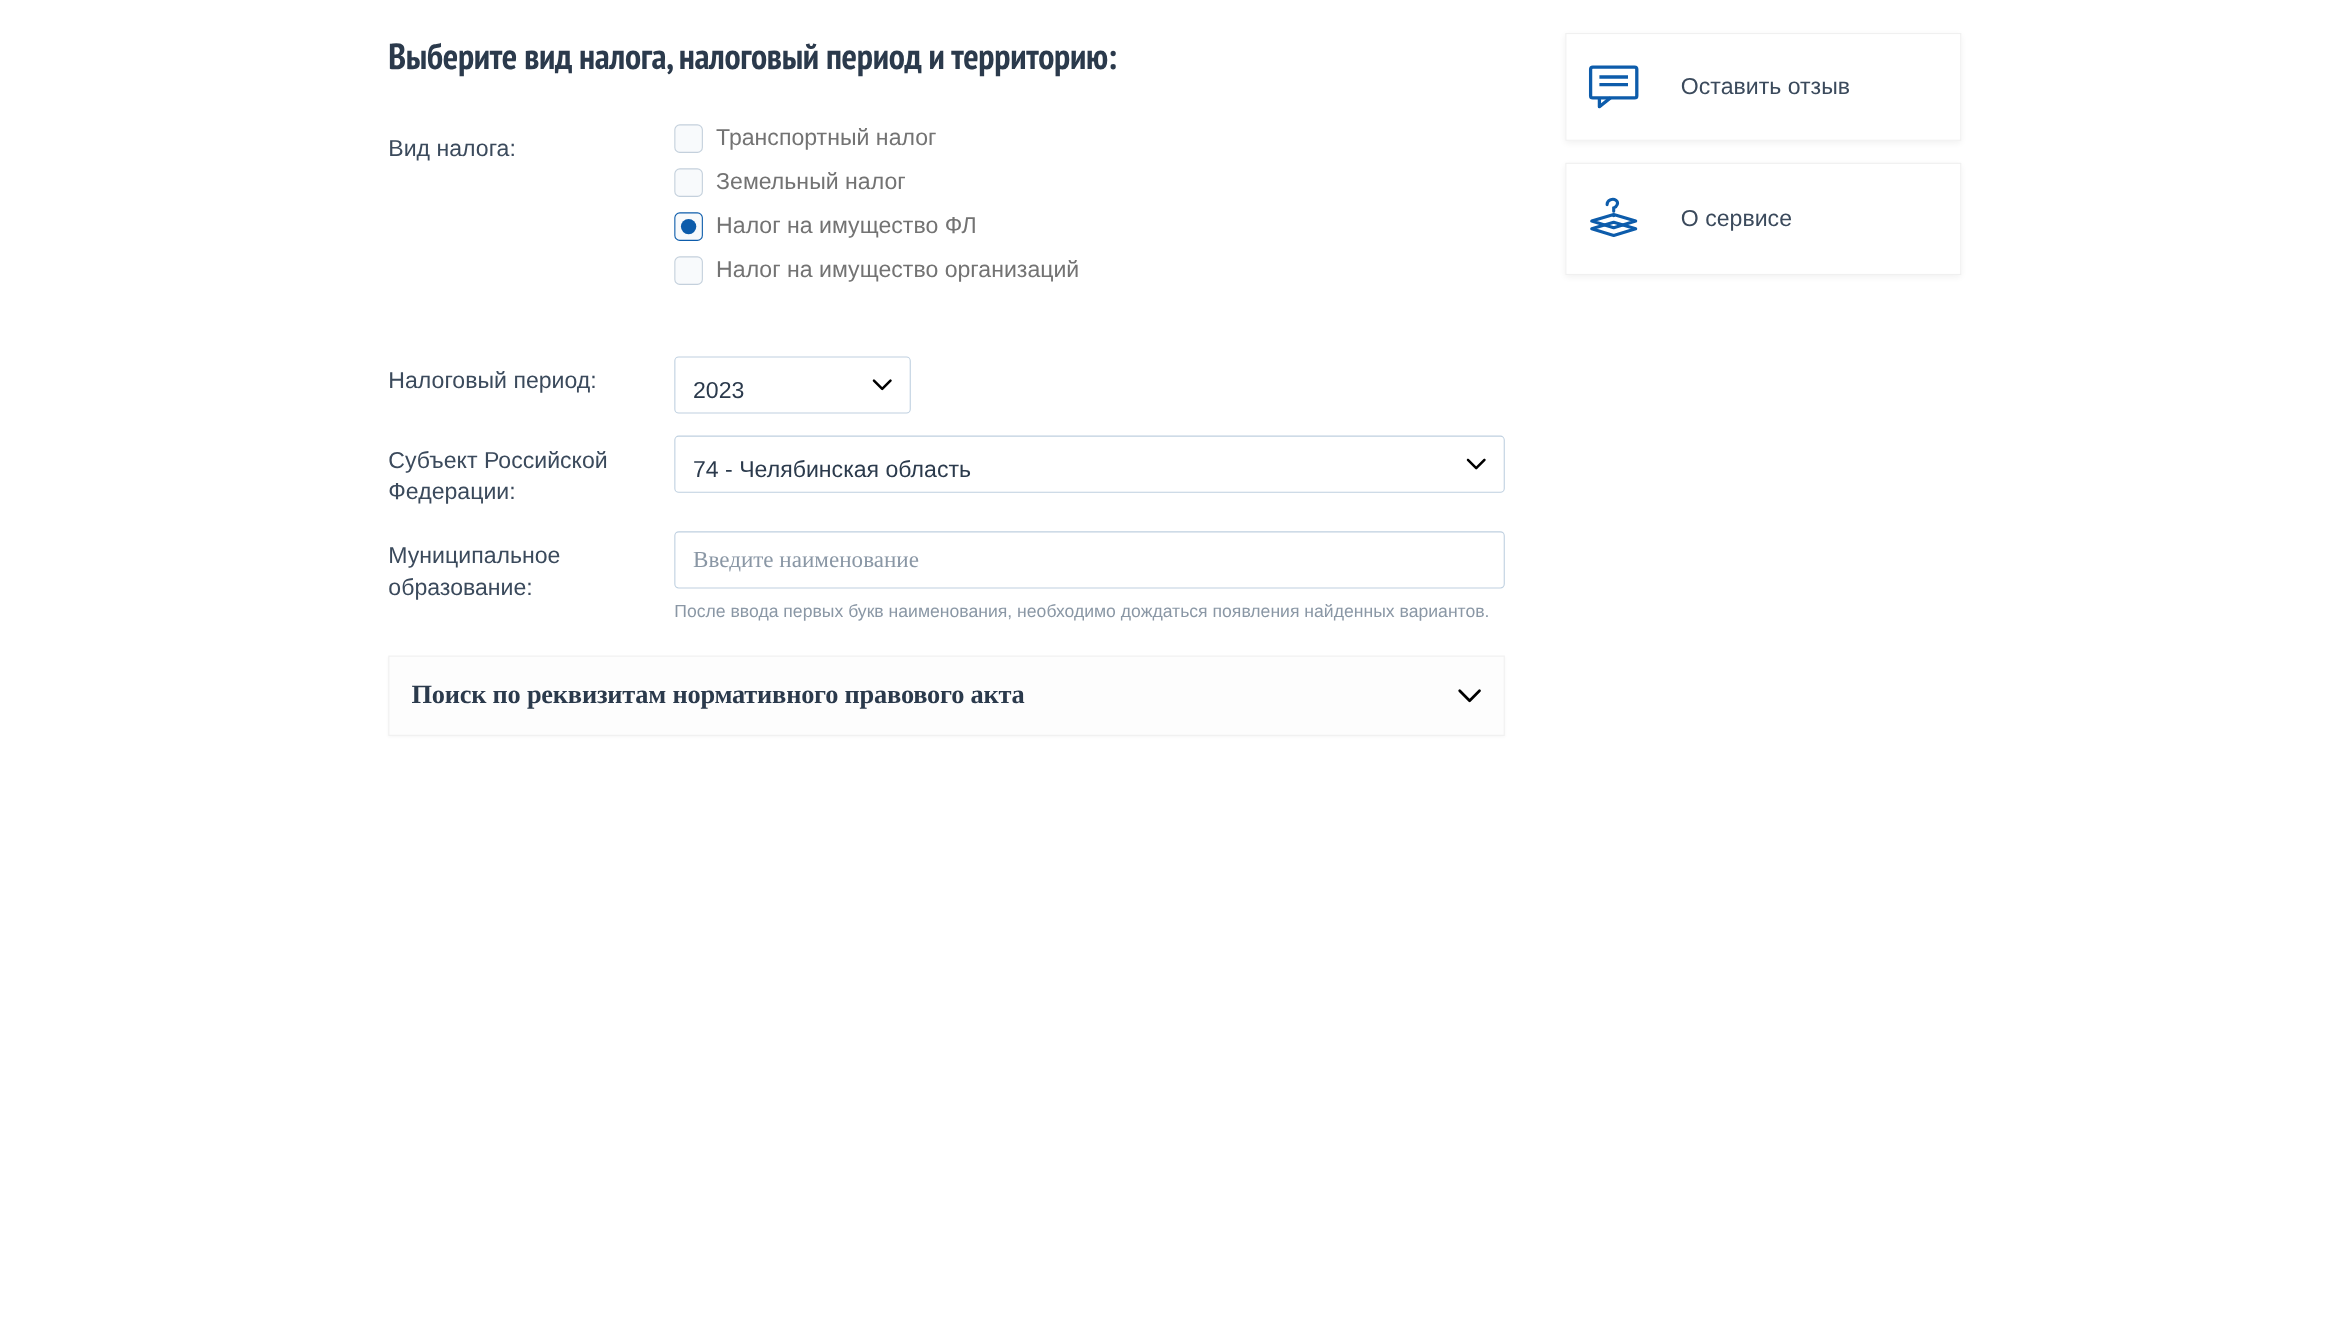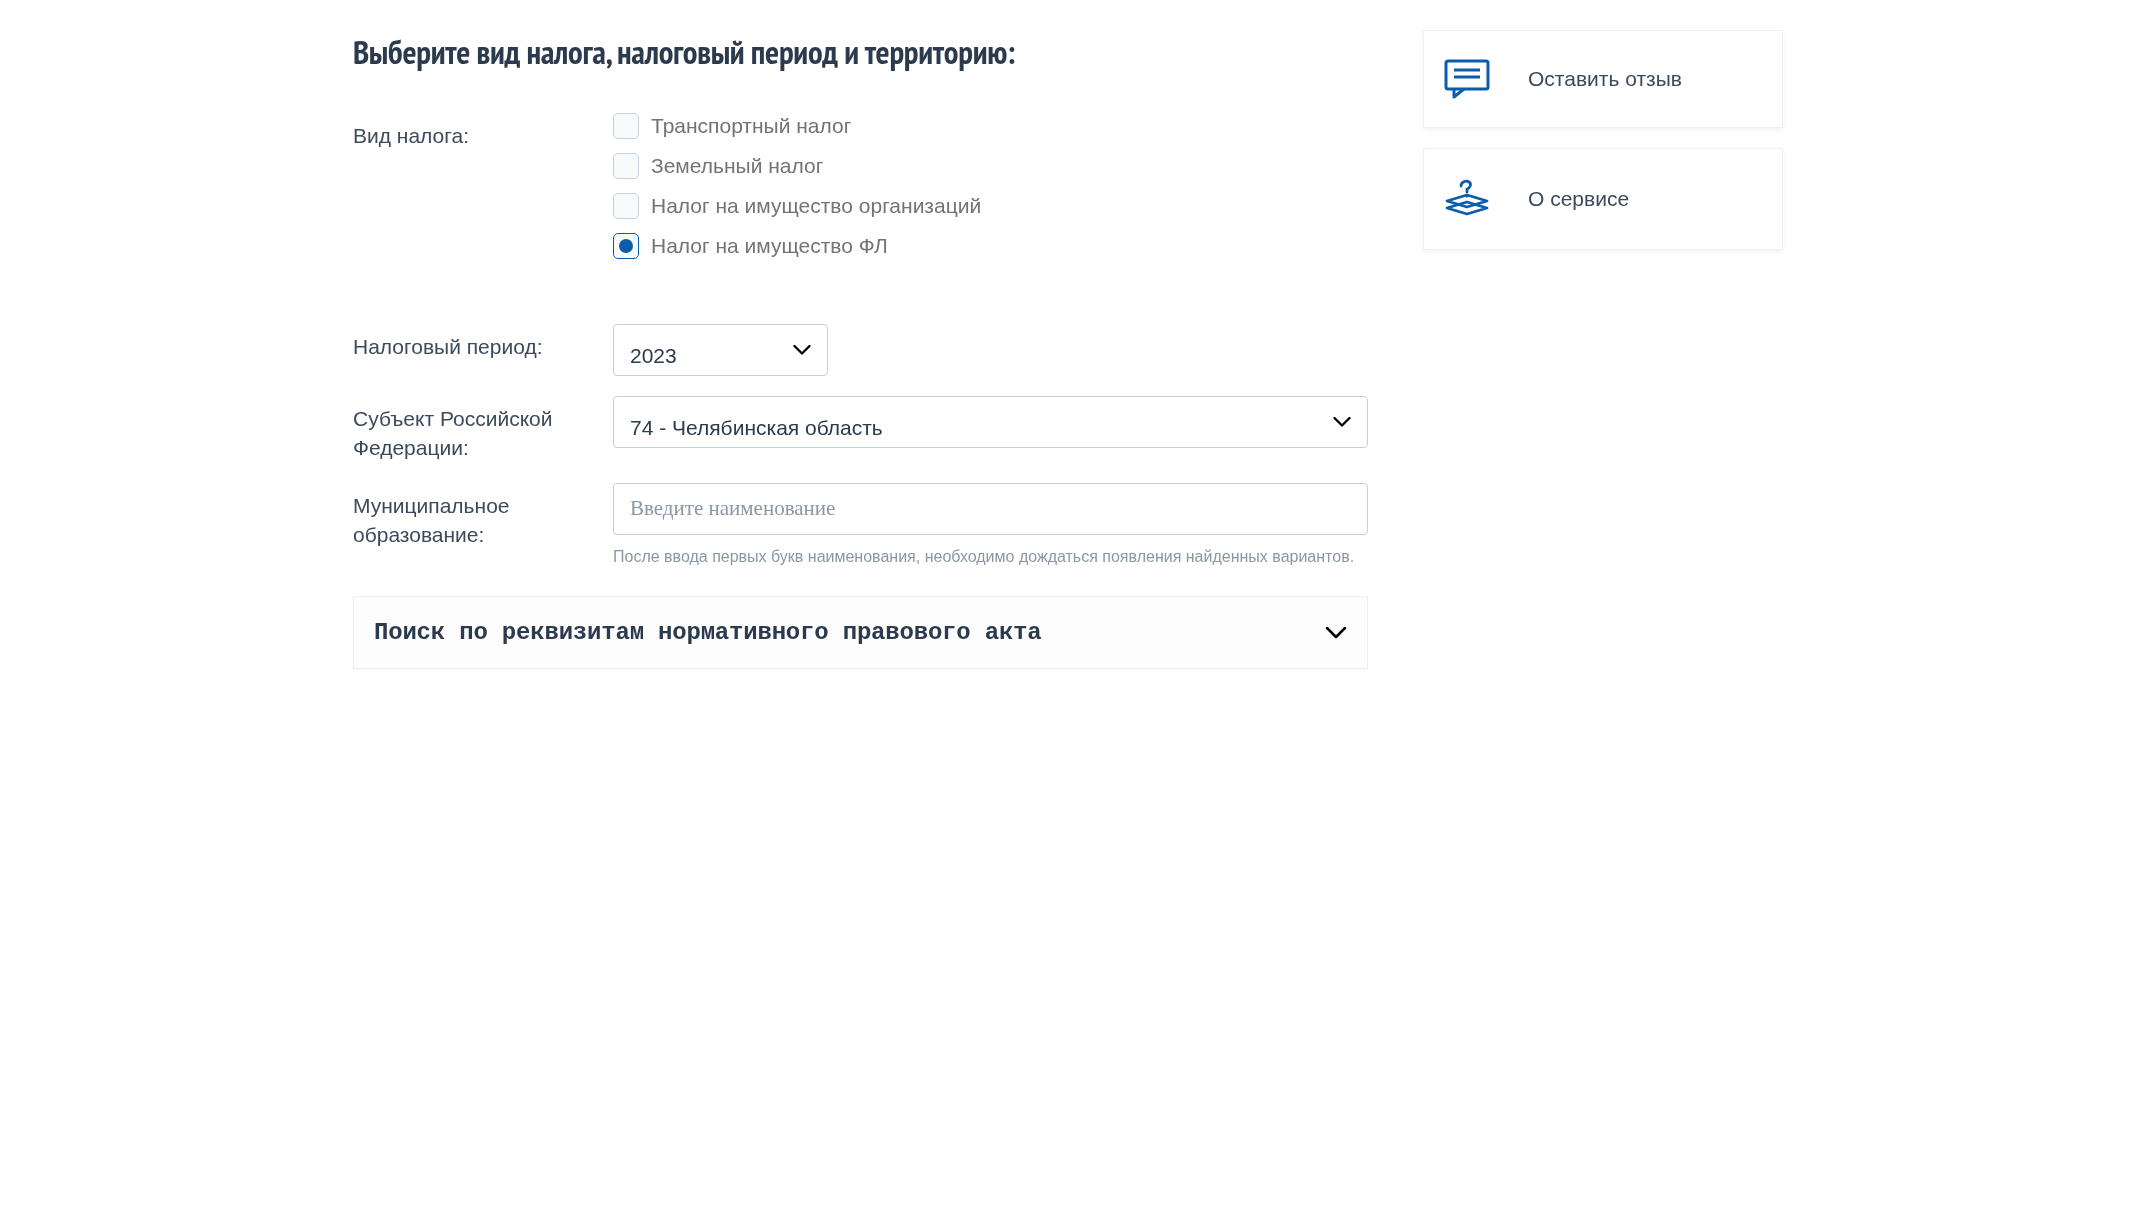--- a/index.html
+++ b/index.html
@@ -121,21 +121,21 @@
     display: flex;
     justify-content: space-between;
     align-items: center;
     cursor: pointer;
   }
   .accordion .title {
     font-size: 24px;
     font-weight: 700;
     color: #2b3a4c;
     letter-spacing: -0.2px;
-    font-family: Liberation Mono, monospace;
+    font-family: Liberation Serif, serif;
     font-stretch: condensed;
   }
 
   .actions {
     display: flex;
     justify-content: space-between;
     margin-top: 80px;
   }
   .btn {
     height: 54px;
@@ -188,26 +188,26 @@
         <div class="radio-list">
           <label class="radio-item">
             <span class="radio"></span>
             <span>Транспортный налог</span>
           </label>
           <label class="radio-item">
             <span class="radio"></span>
             <span>Земельный налог</span>
           </label>
           <label class="radio-item">
+            <span class="radio selected"></span>
+            <span>Налог на имущество ФЛ</span>
+          </label>
+          <label class="radio-item">
             <span class="radio"></span>
             <span>Налог на имущество организаций</span>
-          </label>
-          <label class="radio-item">
-            <span class="radio selected"></span>
-            <span>Налог на имущество ФЛ</span>
           </label>
         </div>
       </div>
     </div>
 
     <div class="spacer-large"></div>
 
     <div class="row">
       <div class="label">Налоговый период:</div>
       <div class="control">

